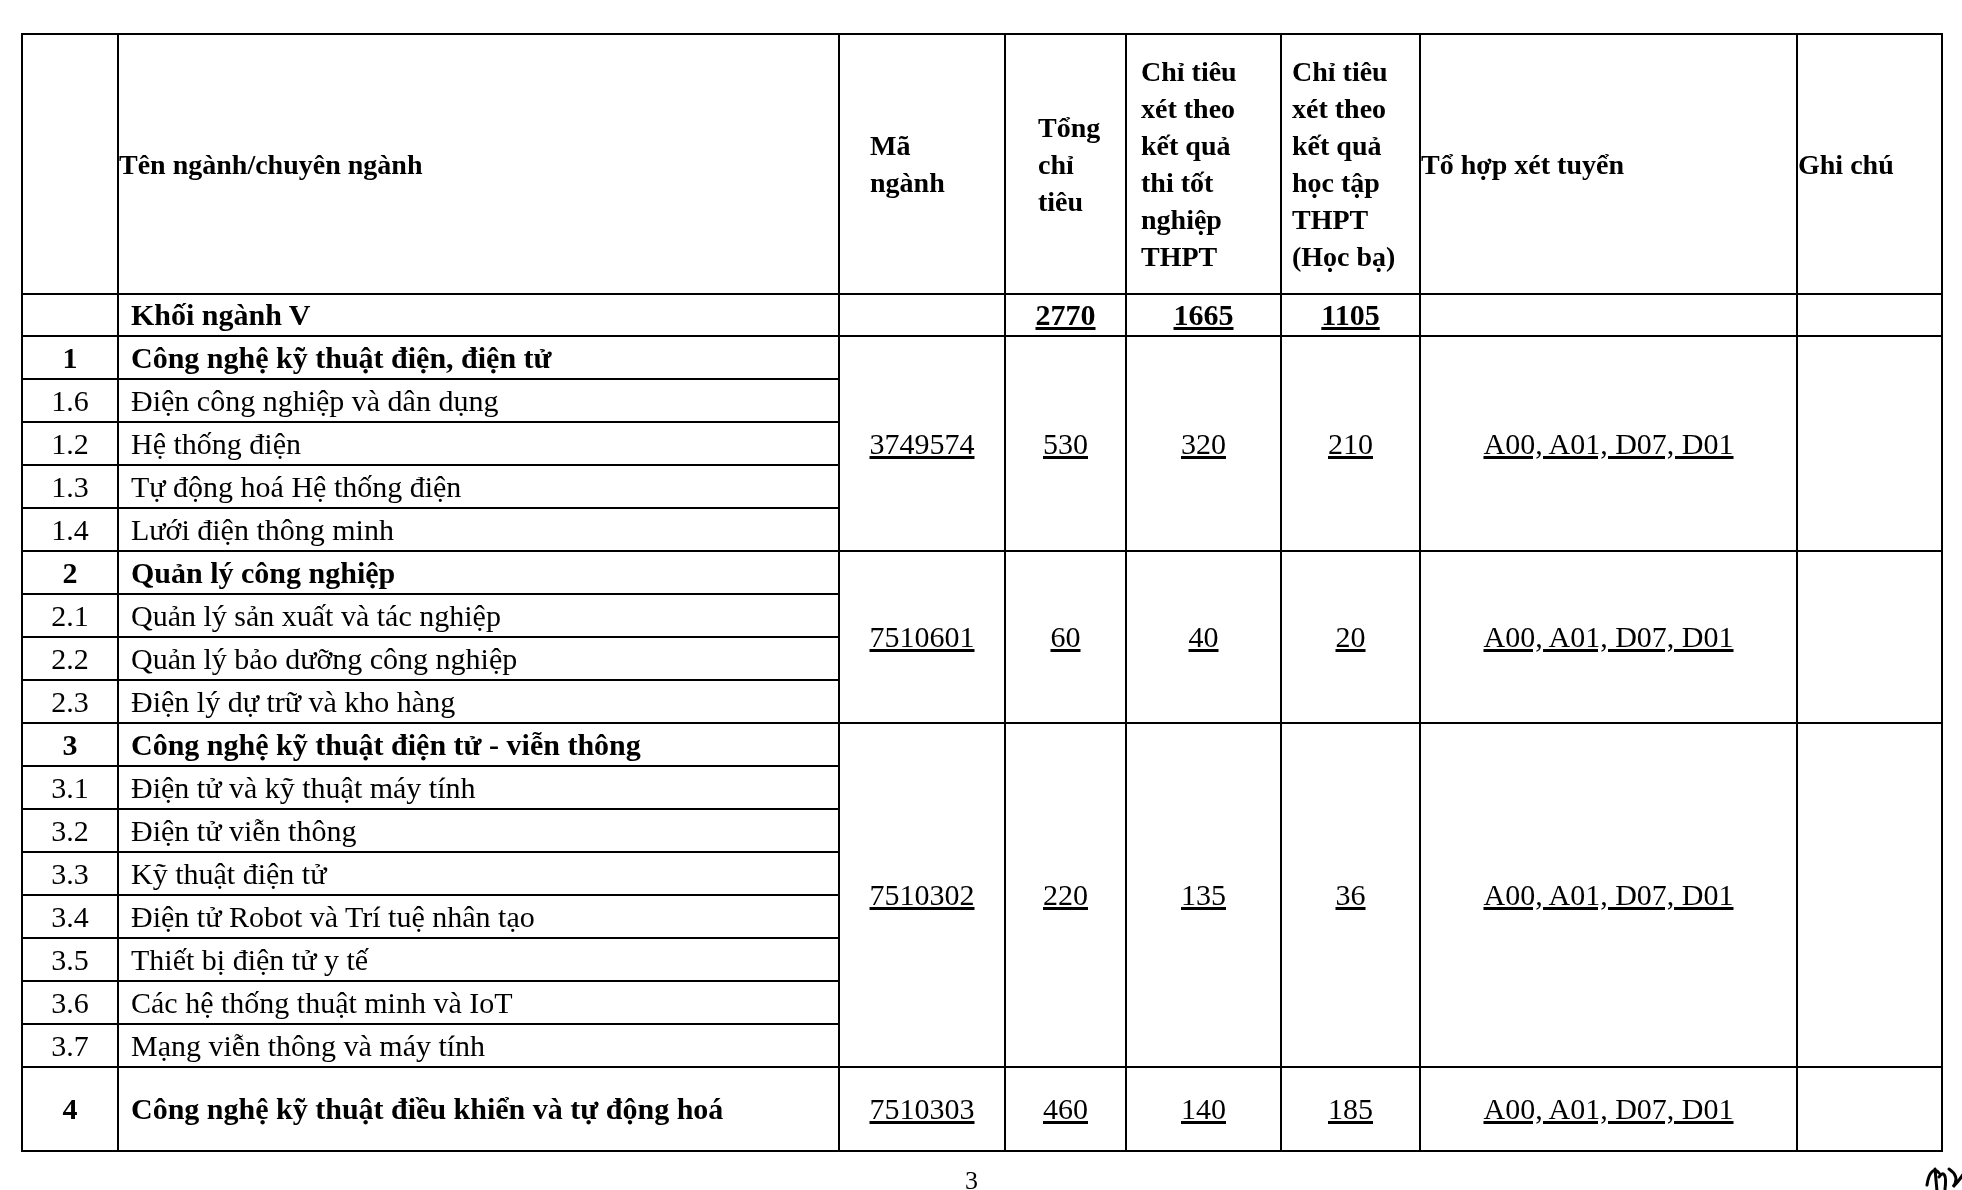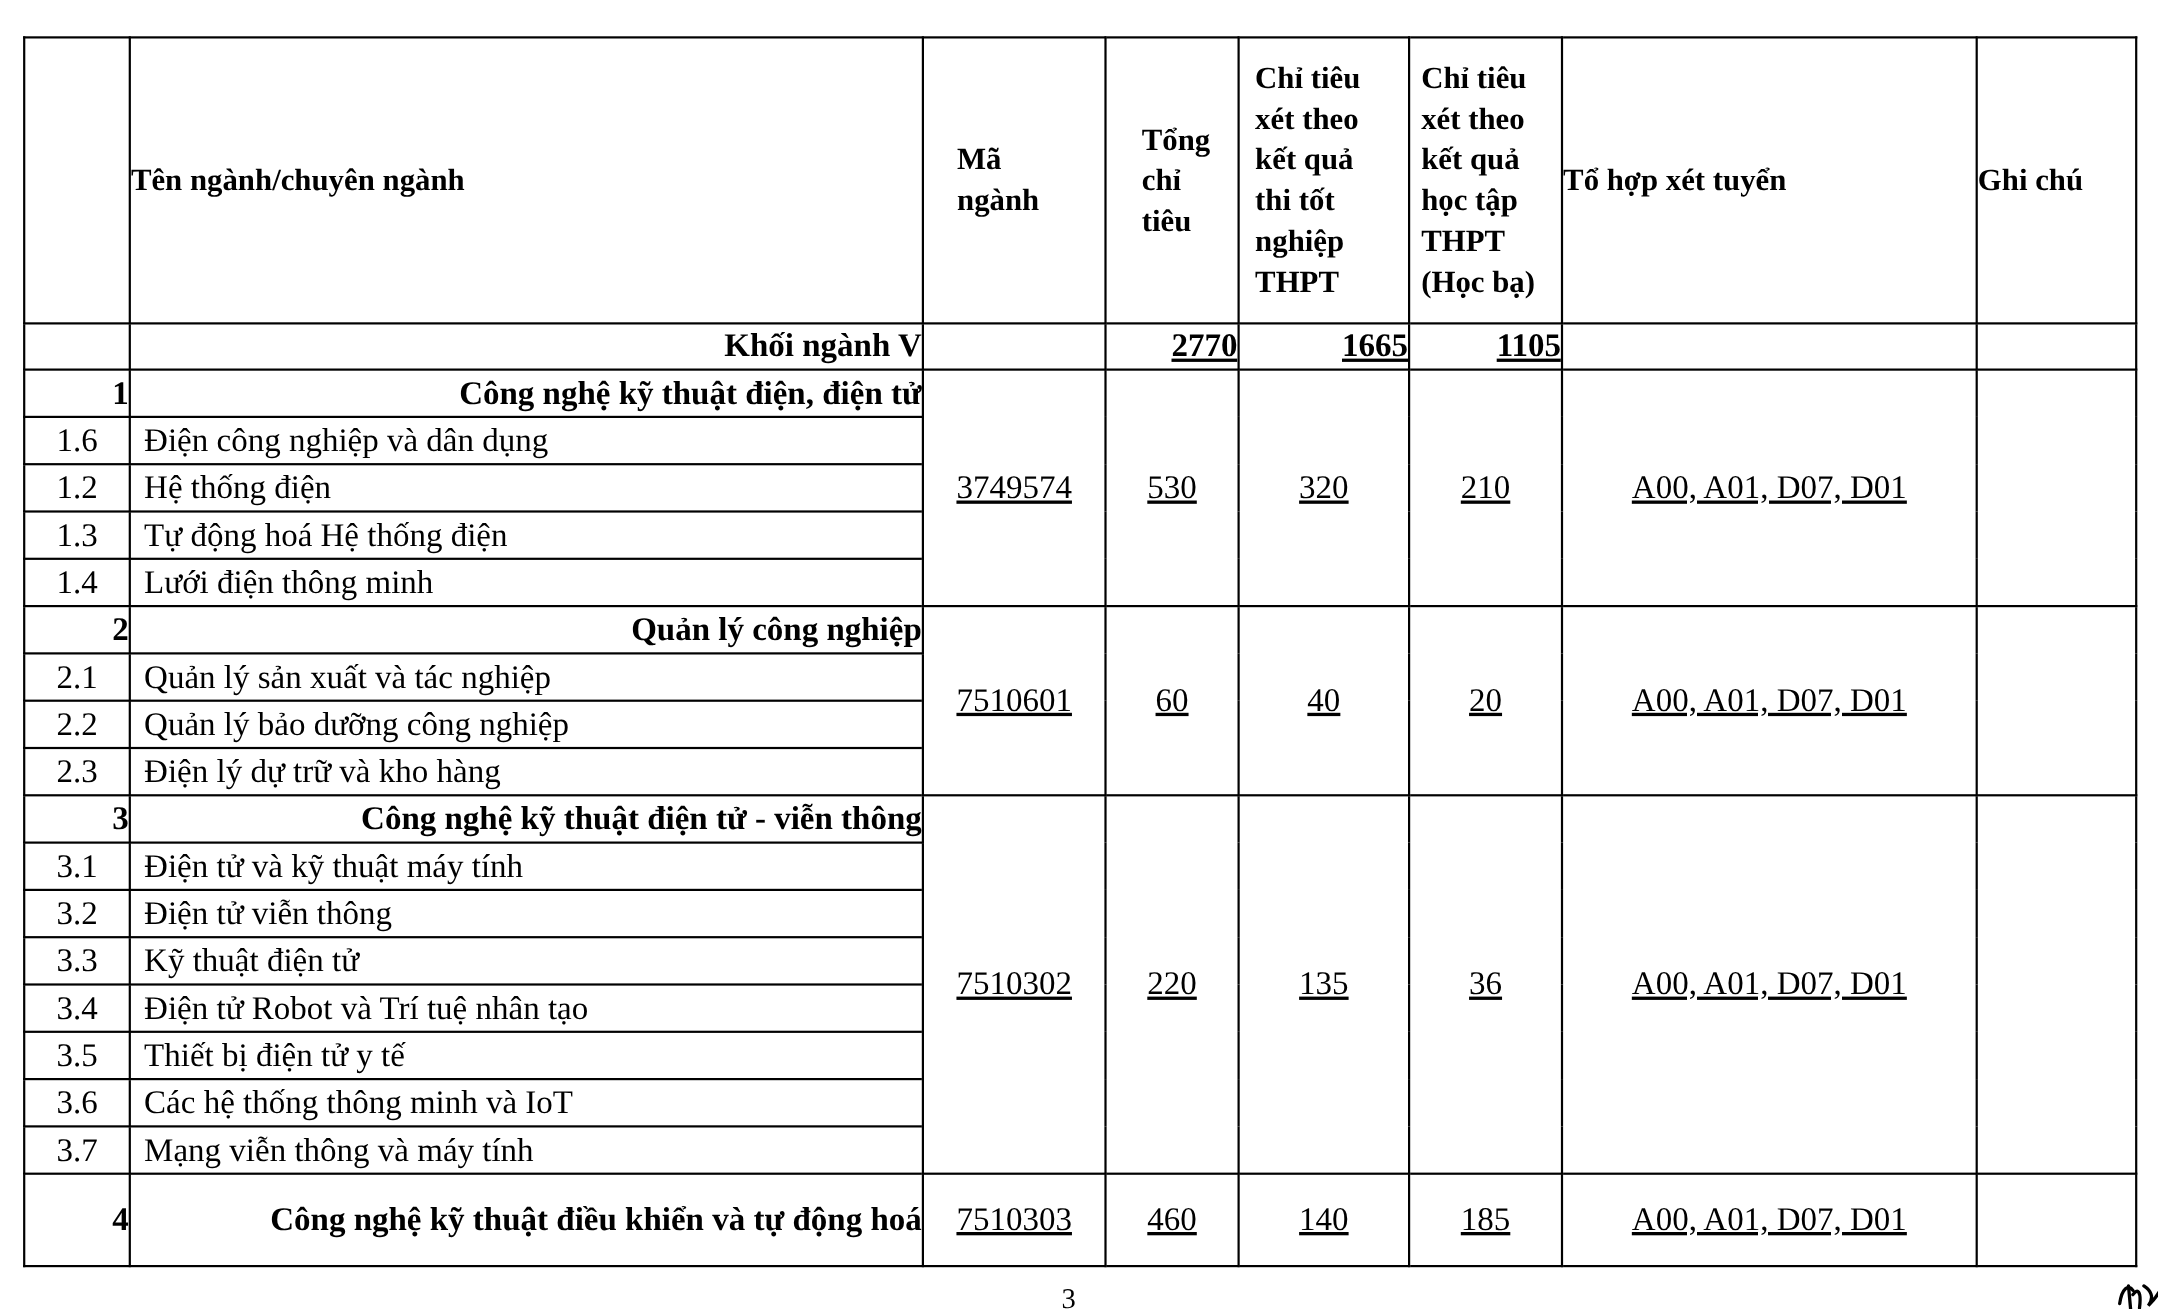--- a/index.html
+++ b/index.html
@@ -15,21 +15,21 @@
   }
   th { font-weight: bold; font-size: 28px; line-height: 37px; text-align: left; vertical-align: middle; margin-left: 23px; }
   td { font-size: 30px; line-height: 40px; vertical-align: middle; }
   .hdr-row { height: 260px; }
   .khoi-row { height: 40px; }
   .row { height: 43px; }
   .row-tall { height: 84px; }
   .c-stt { text-align: center; }
   .c-name { padding-left: 12px !important; white-space: nowrap; }
   .c-num { text-align: center; text-decoration: underline; }
-  .bold { font-weight: bold; text-align: right; }
+  .bold { font-weight: bold; }
   .page-number { position: absolute; left: 965px; top: 1166px; font-size: 26px; line-height: 30px; }
   .signature { position: absolute; left: 1925px; top: 1163px; width: 40px; height: 30px; }
 </style>
 </head>
 <body>
 
 <table class="admissions">
   <colgroup>
     <col style="width:96px">
     <col style="width:721px">
@@ -138,21 +138,21 @@
   <tr class="row">
     <td class="c-stt">3.4</td>
     <td class="c-name">Điện tử Robot và Trí tuệ nhân tạo</td>
   </tr>
   <tr class="row">
     <td class="c-stt">3.5</td>
     <td class="c-name">Thiết bị điện tử y tế</td>
   </tr>
   <tr class="row">
     <td class="c-stt">3.6</td>
-    <td class="c-name">Các hệ thống thông minh và IoT</td>
+    <td class="c-name">Các hệ thống thuật minh và IoT</td>
   </tr>
   <tr class="row">
     <td class="c-stt">3.7</td>
     <td class="c-name">Mạng viễn thông và máy tính</td>
   </tr>
 
   <tr class="row-tall">
     <td class="c-stt bold">4</td>
     <td class="c-name bold">Công nghệ kỹ thuật điều khiển và tự động hoá</td>
     <td class="c-num">7510303</td>

